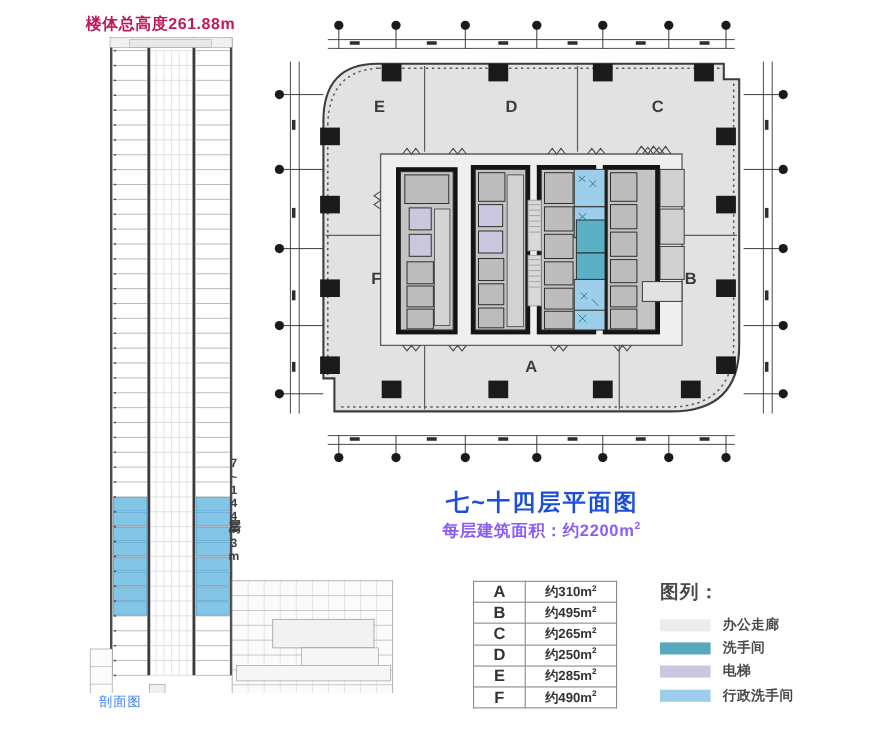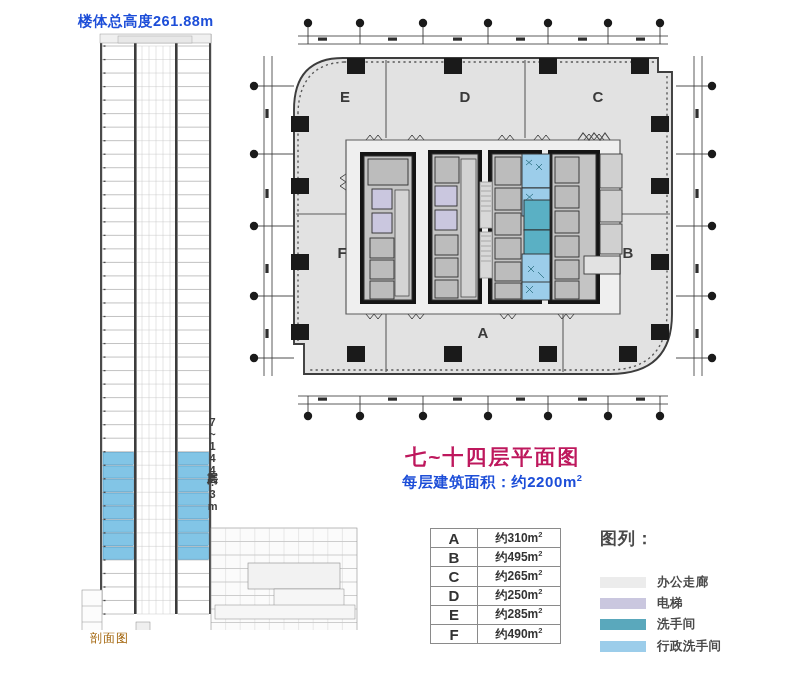--- a/index.html
+++ b/index.html
@@ -5,32 +5,32 @@
   html,body{margin:0;padding:0;background:#ffffff;}
   body{
     width:799px;height:676px;position:relative;overflow:hidden;
     font-family:"Liberation Sans","DejaVu Sans",sans-serif;
     color:#3a3a3a;
   }
   .abs{position:absolute;}
 
   
   .hdr-text{
-    font-size:14.5px;font-weight:bold;color:#1d4ed8;letter-spacing:.5px;
+    font-size:14.5px;font-weight:bold;color:#be185d;letter-spacing:.5px;
     white-space:nowrap;
   }
   .plan-title{
-    font-size:21px;font-weight:bold;color:#be185d;letter-spacing:2px;
+    font-size:21px;font-weight:bold;color:#1d4ed8;letter-spacing:2px;
     white-space:nowrap;text-align:center;
   }
   .plan-sub{
-    font-size:15px;font-weight:bold;color:#1d4ed8;letter-spacing:.6px;
+    font-size:15px;font-weight:bold;color:#8b5cf6;letter-spacing:.6px;
     white-space:nowrap;text-align:center;
   }
-  .sec-caption{font-size:12px;color:#a16207;letter-spacing:1px;white-space:nowrap;}
+  .sec-caption{font-size:12px;color:#3b82f6;letter-spacing:1px;white-space:nowrap;}
   sup{font-size:.62em;vertical-align:super;}
 
   .vert-label{
     font-size:11px;font-weight:bold;color:#3d3d3d;white-space:nowrap;
     writing-mode:vertical-rl;text-orientation:upright;letter-spacing:0px;
     line-height:1.05;
   }
 
   
   #section-drawing{left:78px;top:30px;width:285px;height:600px;}
@@ -46,21 +46,21 @@
     font-size:13.5px;color:#333;text-align:center;font-weight:bold;
     background:#fff;
   }
   #area-table td.k{width:42px;font-size:15px;}
   #area-table td.v{width:78px;font-size:12px;}
 
   
   #legend{left:600px;top:527px;width:180px;}
   .legend-title{
     font-size:17px;font-weight:bold;color:#4a4a4a;letter-spacing:1px;
-    margin-bottom:24px;
+    margin-bottom:10px;
   }
   .legend-row{display:flex;align-items:center;margin-bottom:4.2px;}
   .legend-sw{width:46px;height:11px;display:inline-block;flex:0 0 auto;}
   .legend-lbl{
     font-size:12.5px;font-weight:bold;color:#4a4a4a;margin-left:11px;
     letter-spacing:.4px;white-space:nowrap;
   }
 </style>
 </head>
 <body>
@@ -632,25 +632,25 @@
 </table>
 
 <div class="abs" id="legend">
   <div class="legend-title">图列：</div>
   <div id="legend-rows">
       <div class="legend-row">
         <span class="legend-sw" style="background: rgb(236, 236, 236);"></span>
         <span class="legend-lbl">办公走廊</span>
       </div>
       <div class="legend-row">
+        <span class="legend-sw" style="background: rgb(90, 168, 188);"></span>
+        <span class="legend-lbl">洗手间</span>
+      </div>
+      <div class="legend-row">
         <span class="legend-sw" style="background: rgb(202, 199, 223);"></span>
         <span class="legend-lbl">电梯</span>
-      </div>
-      <div class="legend-row">
-        <span class="legend-sw" style="background: rgb(90, 168, 188);"></span>
-        <span class="legend-lbl">洗手间</span>
       </div>
       <div class="legend-row">
         <span class="legend-sw" style="background: rgb(156, 205, 234);"></span>
         <span class="legend-lbl">行政洗手间</span>
       </div>
     </div>
 </div>
 
 </body></html>

